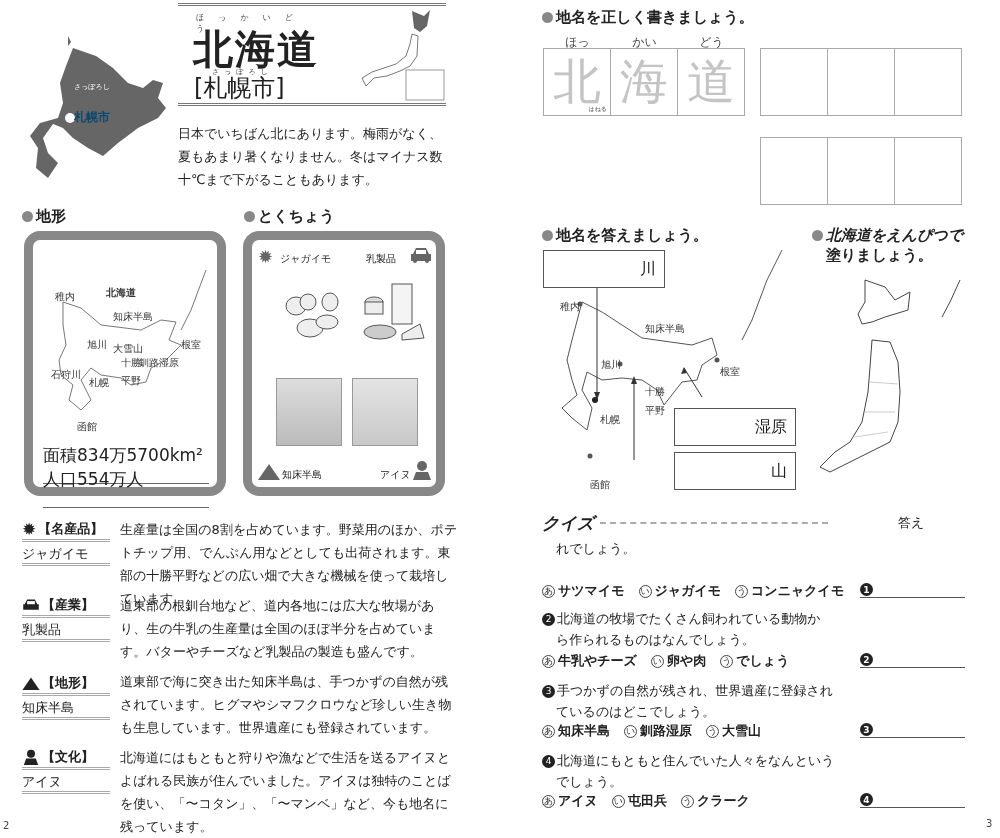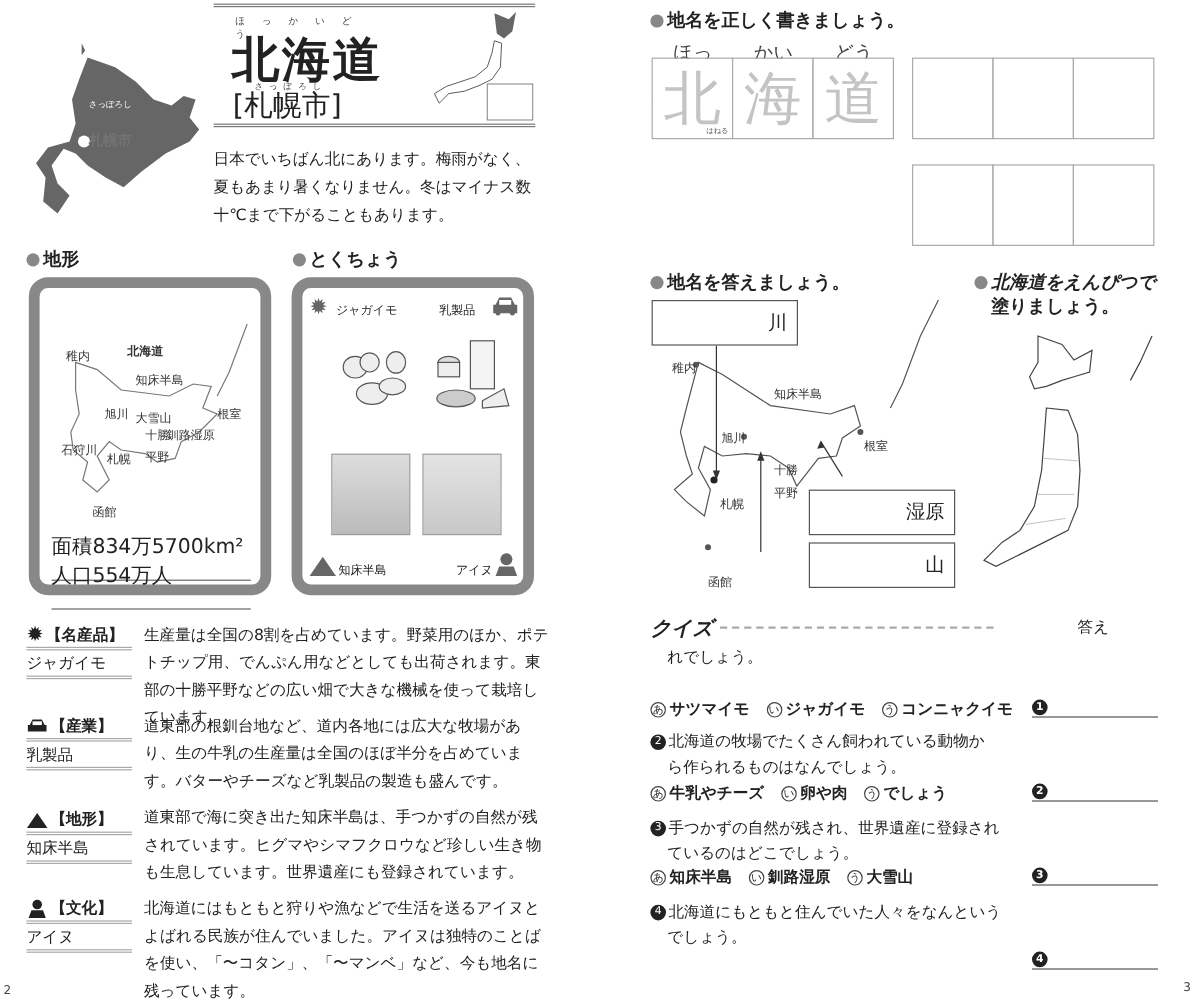--- a/index.html
+++ b/index.html
@@ -37,21 +37,21 @@
   .cat-val { font-size: 13px; height: 24px; line-height: 24px; border-bottom: 3px double #aaa; }
   .para { font-size: 13px; line-height: 23px; width: 340px; }
 
   .pagenum { font-size: 10px; color: #444; }
 
   
   .grid-row { display: flex; }
   .cell { width: 68px; height: 68px; border: 1px solid #aaa; margin-left: -1px; position: relative;
           background-image: linear-gradient(#fff 0,#fff 0), linear-gradient(90deg, transparent 33px, #e0e0e0 33px, #e0e0e0 34px, transparent 34px), linear-gradient(transparent 33px, #e0e0e0 33px, #e0e0e0 34px, transparent 34px); }
   .cell.guide { font-size: 48px; color: #c4c4c4; display: flex; align-items: center; justify-content: center; }
-  .ruby-row { display: flex; font-size: 16px; color: #444; height: 14px; }
+  .ruby-row { display: flex; font-size: 12px; color: #444; height: 14px; }
   .ruby-row span { width: 67px; text-align: center; }
 
   .ansbox { border: 1px solid #555; background: #fff; font-size: 16px; text-align: right; padding-right: 8px; }
 
   .quiz-title { font-size: 17px; font-weight: bold; font-style: italic; }
   .quiz-rule { height: 0; border-top: 2px dashed #aaa; }
   .q { font-size: 13px; line-height: 21px; }
   .opts { font-size: 13px; font-weight: bold; display: flex; gap: 14px; }
   .opts .m { font-weight: normal; border: 1px solid #444; border-radius: 50%; font-size: 9px; width: 13px; height: 13px; display: inline-flex; align-items: center; justify-content: center; margin-right: 3px; vertical-align: middle; }
   .ansline { width: 105px; border-bottom: 1.5px solid #555; height: 16px; font-size: 12px; font-weight: bold; }
@@ -62,21 +62,21 @@
 <body>
 
 <div class="page left">
 
   <svg class="abs hk-big" viewBox="0 0 160 155">
     <path d="M55 20 L78 28 L95 40 L110 55 L125 60 L135 52 L145 55 L140 70 L148 80 L140 90 L120 100 L100 115 L85 128 L70 120 L55 110 L45 100 L35 96 L25 110 L30 125 L40 135 L30 150 L18 140 L20 120 L12 108 L22 95 L40 90 L45 75 L42 55 L48 38 Z" fill="#666"></path>
     <circle cx="52" cy="90" r="5" fill="#fff"></circle>
     <path d="M50 8 L53 14 L50 18 Z" fill="#666"></path>
   </svg>
   <div class="abs map-lbl" style="left:74px;top:82px;color:#fff;font-size:7px;">さっぽろし</div>
-  <div class="abs" style="left:74px;top:109px;color:#737373;font-size:12px;font-weight:bold;">札幌市</div>
+  <div class="abs" style="left:74px;top:109px;color:#0c4a6e;font-size:12px;font-weight:bold;">札幌市</div>
 
   <div class="abs title-band"></div>
   <div class="abs title-ruby">ほっかいどう</div>
   <div class="abs title-main">北海道</div>
   <div class="abs capital-ruby">さっぽろし</div>
   <div class="abs capital">[札幌市]</div>
 
   <svg class="abs japan-mini" viewBox="0 0 94 96">
     <path d="M60 5 L72 10 L78 4 L75 20 L68 26 L62 22 Z" fill="#666"></path>
     <path d="M60 28 L66 30 L65 50 L58 60 L48 65 L35 70 L22 72 L14 80 L10 72 L20 66 L32 62 L44 58 L54 50 L58 38 Z" fill="none" stroke="#555" stroke-width="0.8"></path>
@@ -323,16 +323,21 @@
     <span><span class="m">あ</span><span>知床半島</span></span>
     <span><span class="m">い</span><span>釧路湿原</span></span>
     <span><span class="m">う</span><span>大雪山</span></span>
   </div>
   <div class="abs ansline" style="left:360px;top:722px;"><span class="num">3</span><span></span></div>
 
   <div class="abs q" style="left:42px;top:750px;">
     <div><span class="num">4</span><span>北海道にもともと住んでいた人々をなんという</span></div>
     <div style="padding-left:14px;">でしょう。</div>
   </div>
+  <div class="abs opts" style="left:42px;top:792px;">
+    <span><span class="m">あ</span><span>アイヌ</span></span>
+    <span><span class="m">い</span><span>屯田兵</span></span>
+    <span><span class="m">う</span><span>クラーク</span></span>
+  </div>
   <div class="abs ansline" style="left:360px;top:792px;"><span class="num">4</span><span></span></div>
 
   <div class="abs pagenum" style="left:486px;top:818px;">3</div>
 </div>
 
 </body></html>

